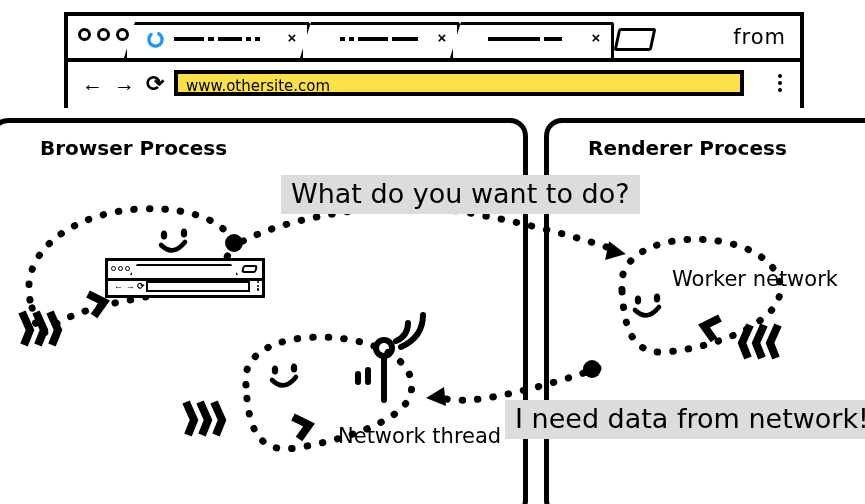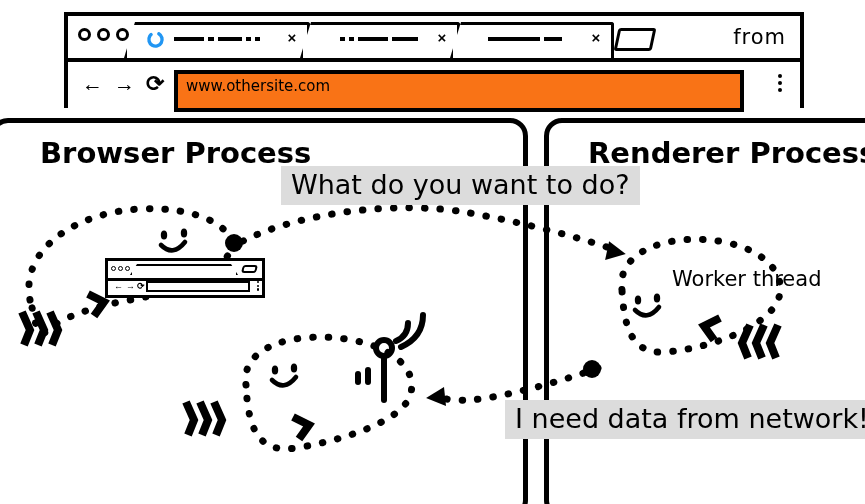--- a/index.html
+++ b/index.html
@@ -27,38 +27,38 @@
   .newtab{position:absolute;left:548px;top:12px;width:38px;height:23px;border:3.5px solid #000;
           box-sizing:border-box;border-radius:3px;
           transform:skewX(-12deg);}
   .meow{position:absolute;right:14px;top:9px;font-size:21px;font-family:"DejaVu Sans",sans-serif;color:#000;letter-spacing:1px;}
 
   .navbar{position:absolute;left:0;top:46px;width:100%;height:46px;}
   .navbtn{position:absolute;top:12px;font-size:21px;font-weight:bold;color:#000;line-height:20px;}
   .nav-back{left:14px;}
   .nav-fwd{left:46px;}
   .nav-rel{left:78px;font-size:22px;}
-  .urlbar{position:absolute;left:106px;top:8px;right:56px;height:42px;border:4px solid #000;box-sizing:border-box;background:#f97316;}
+  .urlbar{position:absolute;left:106px;top:8px;right:56px;height:26px;border:4px solid #000;box-sizing:border-box;background:#fde047;}
   .urltext{position:absolute;left:8px;top:3px;font-size:15px;color:#000;font-family:"DejaVu Sans",sans-serif;}
   .kebab{position:absolute;right:18px;top:12px;display:flex;flex-direction:column;gap:3px;align-items:center;}
   .kebab i{width:4px;height:4px;background:#000;border-radius:50%;display:block;}
 
   
   .panel{position:absolute;border:5px solid #000;box-sizing:border-box;background:transparent;}
   .panel-browser{left:-10px;top:118px;width:538px;height:400px;border-radius:18px;}
   .panel-renderer{left:544px;top:118px;width:340px;height:400px;border-radius:18px;}
-  .ptitle{position:absolute;font-size:29px;font-weight:bold;color:#000;
+  .ptitle{position:absolute;font-size:20px;font-weight:bold;color:#000;
           font-family:"DejaVu Sans",sans-serif;white-space:nowrap;}
   .ptitle-b{left:40px;top:136px;}
   .ptitle-r{left:588px;top:136px;}
 
   
   .bubble{position:absolute;background:#dcdcdc;color:#000;font-size:27px;
           font-family:"DejaVu Sans",sans-serif;padding:3px 10px 5px;white-space:nowrap;}
-  .bubble-1{left:281px;top:166px;}
+  .bubble-1{left:281px;top:175px;}
   .bubble-2{left:505px;top:400px;}
 
   
   .tlabel{position:absolute;font-size:21px;color:#000;font-family:"DejaVu Sans",sans-serif;white-space:nowrap;}
   .lab-ui{left:136px;top:303px;}
   .lab-net{left:338px;top:424px;}
   .lab-worker{left:672px;top:267px;}
 
   
   .mini{position:absolute;left:105px;top:258px;width:160px;height:40px;border:3.5px solid #000;box-sizing:border-box;background:#fff;}
@@ -245,15 +245,16 @@
         <i></i>
           <i></i>
           <i></i>
       </div>
     </div>
   </div>
 
   <div class="bubble bubble-1">What do you want to do?</div>
   <div class="bubble bubble-2">I need data from network!</div>
 
-  <div class="tlabel lab-worker">Worker thread</div>
+  <div class="tlabel lab-net">Network thread</div>
+  <div class="tlabel lab-worker">Worker network</div>
 
 </div>
 
 </body></html>

